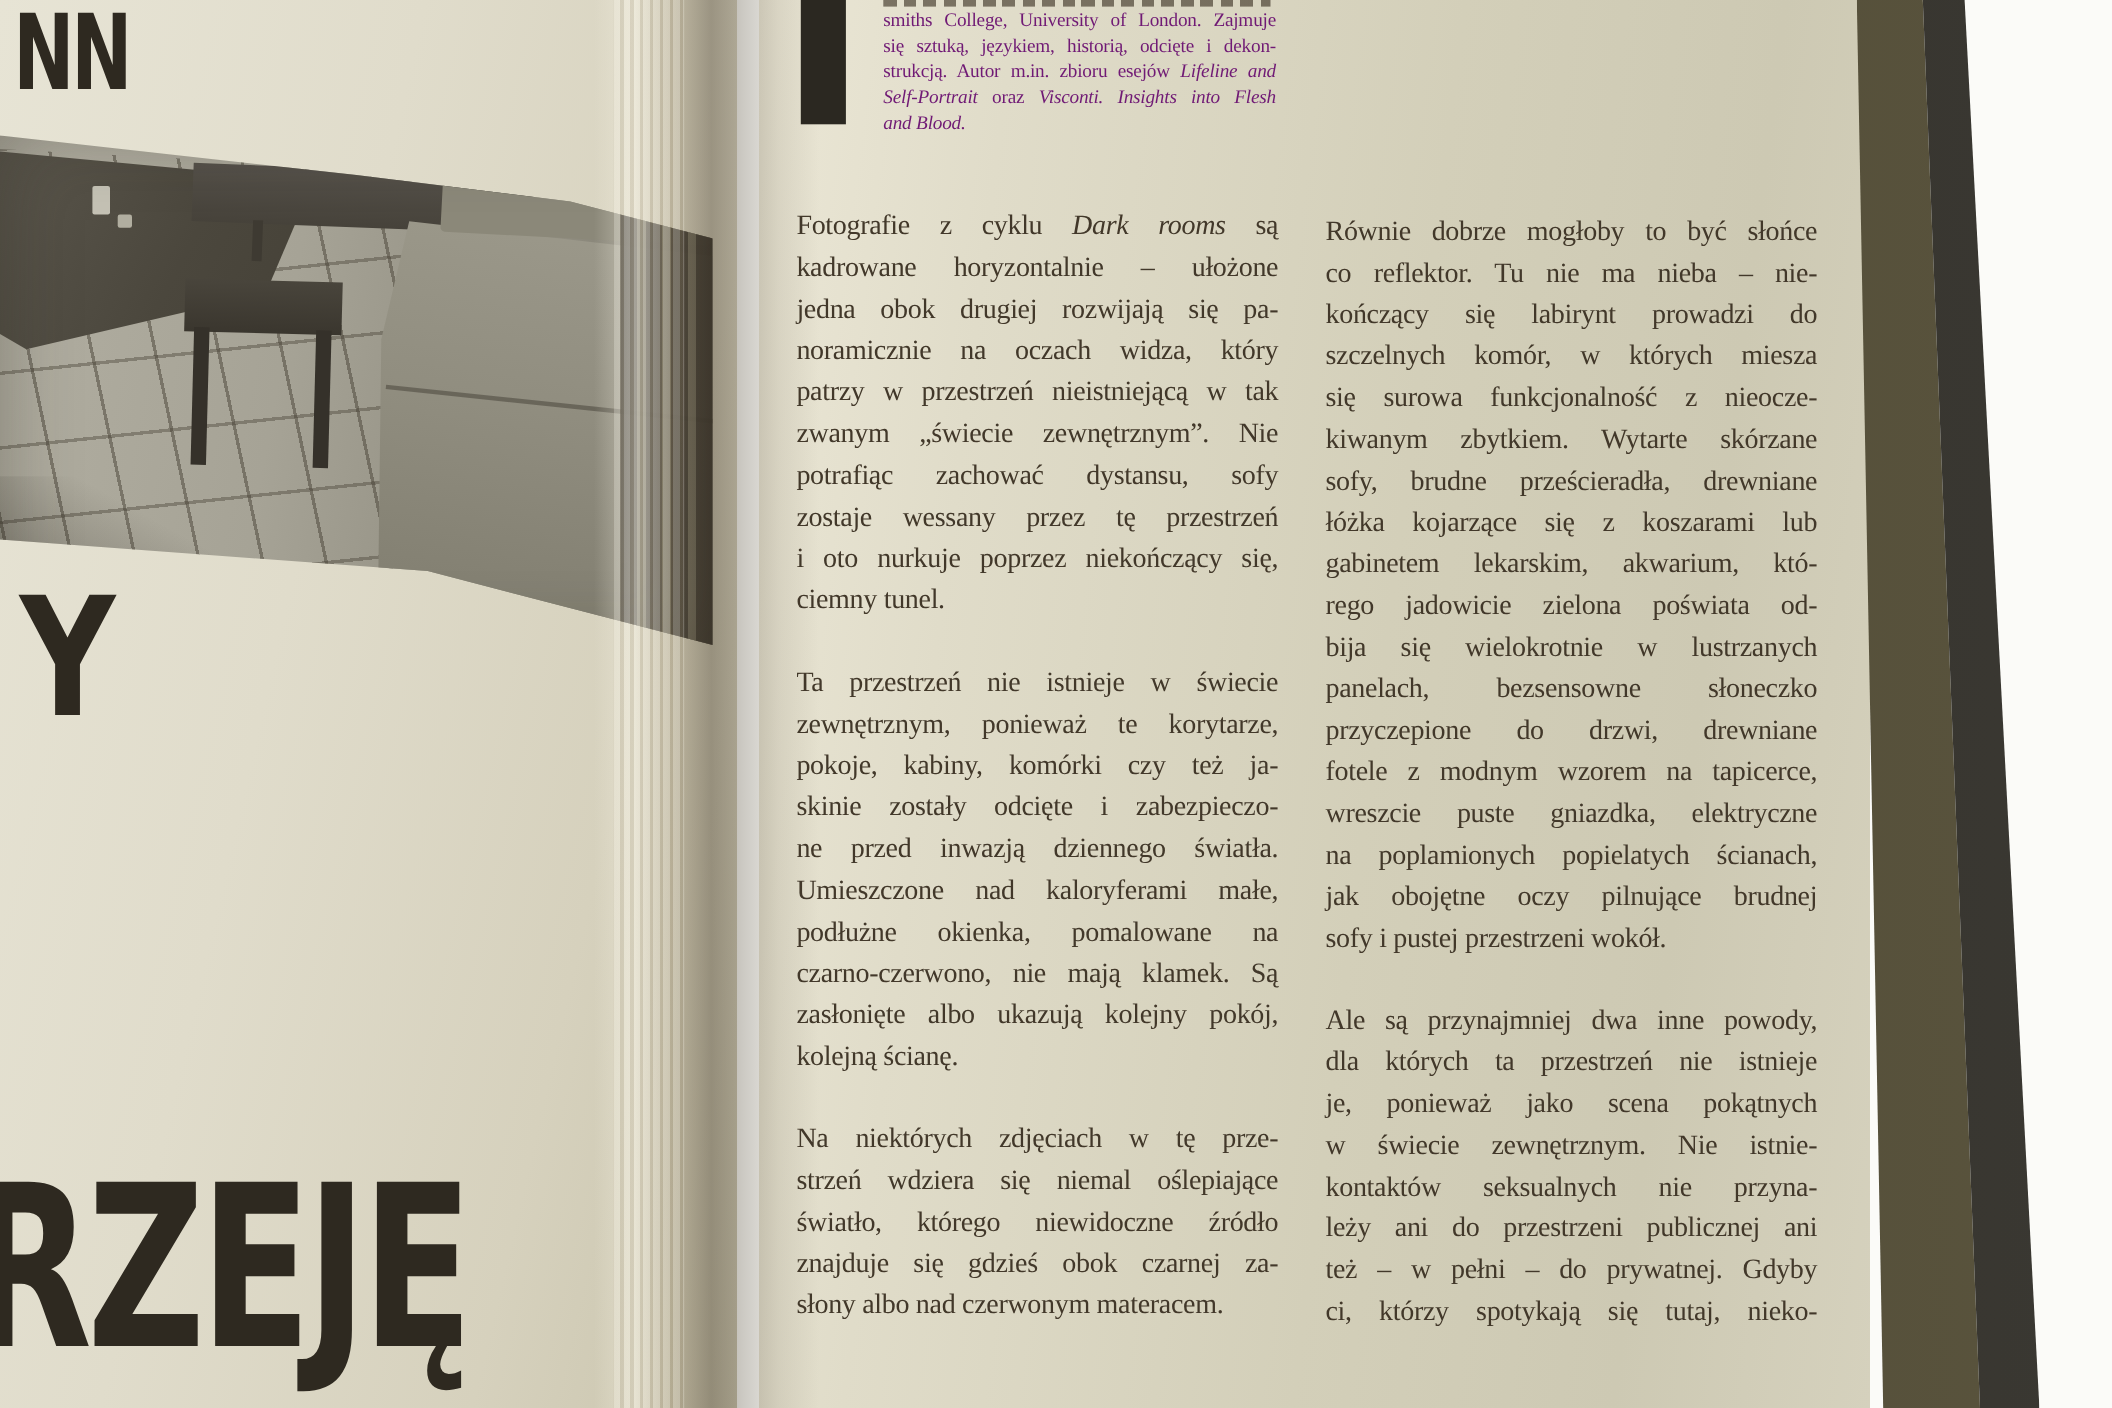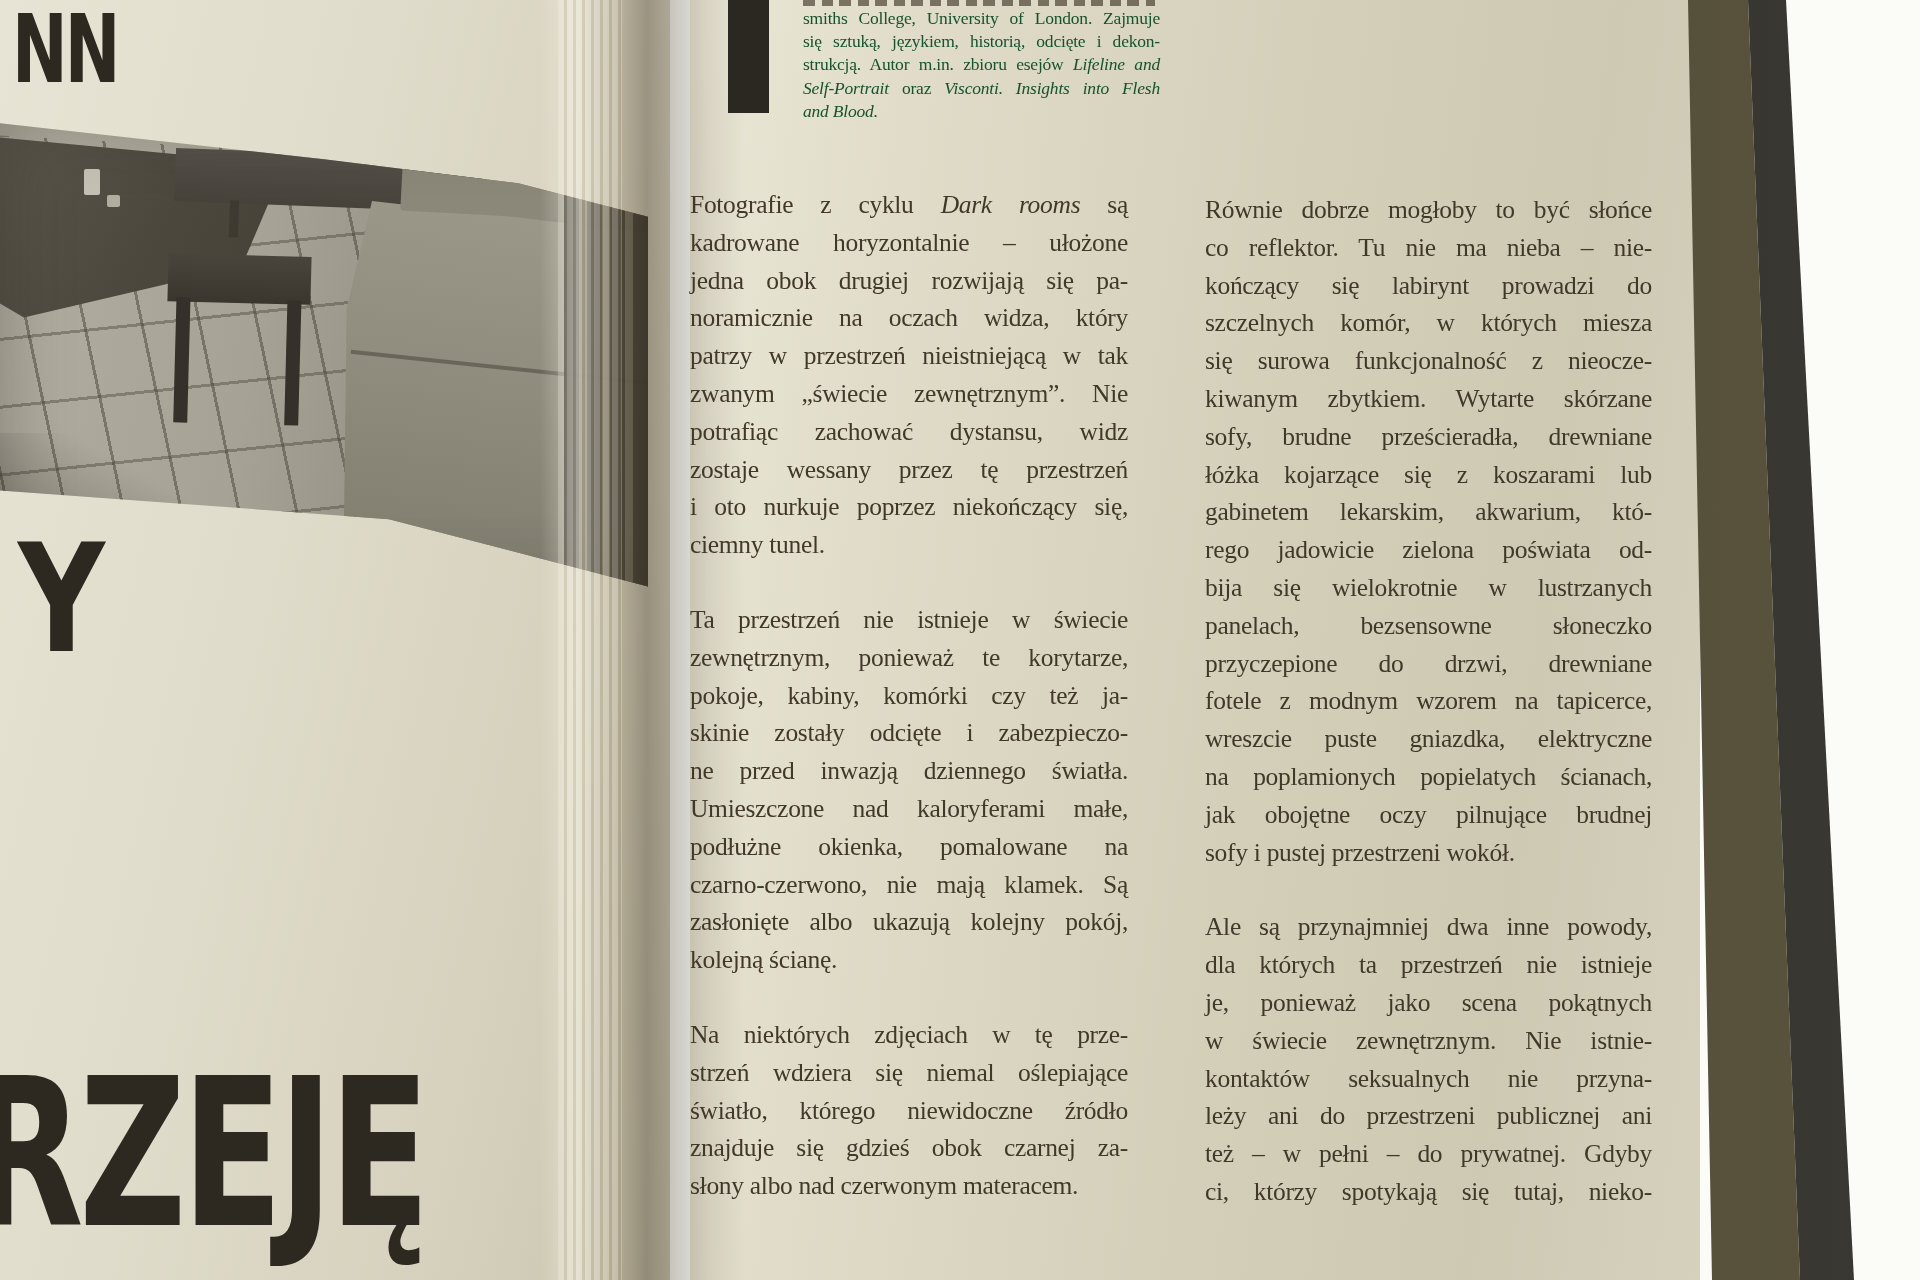--- a/index.html
+++ b/index.html
@@ -116,27 +116,27 @@
   }
   .bio-bar { position:absolute; left:728px; top:0; width:41px; height:113px; background:#2b2821; z-index:7; }
   .bio-cut-line {
     position:absolute; left:803px; top:0; width:352px; height:6px; z-index:7; opacity:.8;
     background:repeating-linear-gradient(90deg,
       rgba(62,52,38,.8) 0 12px, rgba(62,52,38,0) 12px 19px,
       rgba(62,52,38,.8) 19px 30px, rgba(62,52,38,0) 30px 36px);
   }
   .bio-block {
     position:absolute; left:803px; top:7px; width:357px; z-index:7;
-    font-size:17.5px; line-height:23.2px; letter-spacing:-0.2px; color:#14532d;
+    font-size:17.5px; line-height:23.2px; letter-spacing:-0.2px; color:#701a75;
   }
   .text-col {
     position:absolute; z-index:7; color:#42382a;
     font-size:25.5px; line-height:37.8px; letter-spacing:-0.3px;
   }
-  .col-left  { left:690px;  top:186px; width:438px; }
+  .col-left  { left:724px;  top:186px; width:438px; }
   .col-right { left:1205px; top:191px; width:447px; }
   .para + .para { margin-top:37px; }
   .tline { text-align:justify; text-align-last:justify; }
   .tline-end { text-align-last:left; }
   .it { font-style:italic; }
 
   
   .cover-band1 {
     position:absolute; inset:0; z-index:8; pointer-events:none;
     clip-path:polygon(1688px 0, 1748px 0, 1800px 1280px, 1712px 1280px);
@@ -201,21 +201,21 @@
     </div>
 
   <div class="text-col col-left">
       <div class="para">
         <div class="tline"><span>Fotografie z cyklu </span><span class="it">Dark rooms</span><span> są</span></div>
         <div class="tline"><span>kadrowane horyzontalnie – ułożone</span></div>
         <div class="tline"><span>jedna obok drugiej rozwijają się pa-</span></div>
         <div class="tline"><span>noramicznie na oczach widza, który</span></div>
         <div class="tline"><span>patrzy w przestrzeń nieistniejącą w tak</span></div>
         <div class="tline"><span>zwanym „świecie zewnętrznym”. Nie</span></div>
-        <div class="tline"><span>potrafiąc zachować dystansu, widz</span></div>
+        <div class="tline"><span>potrafiąc zachować dystansu, sofy</span></div>
         <div class="tline"><span>zostaje wessany przez tę przestrzeń</span></div>
         <div class="tline"><span>i oto nurkuje poprzez niekończący się,</span></div>
         <div class="tline tline-end"><span>ciemny tunel.</span></div>
       </div>
       <div class="para">
         <div class="tline"><span>Ta przestrzeń nie istnieje w świecie</span></div>
         <div class="tline"><span>zewnętrznym, ponieważ te korytarze,</span></div>
         <div class="tline"><span>pokoje, kabiny, komórki czy też ja-</span></div>
         <div class="tline"><span>skinie zostały odcięte i zabezpieczo-</span></div>
         <div class="tline"><span>ne przed inwazją dziennego światła.</span></div>

